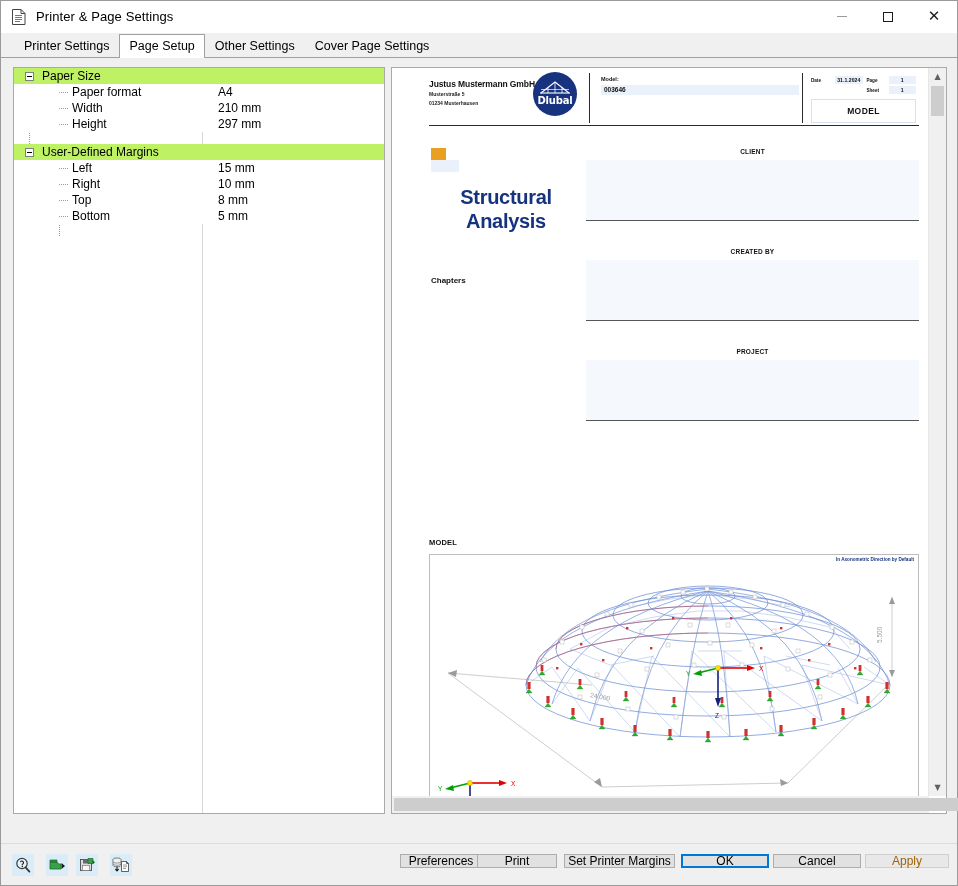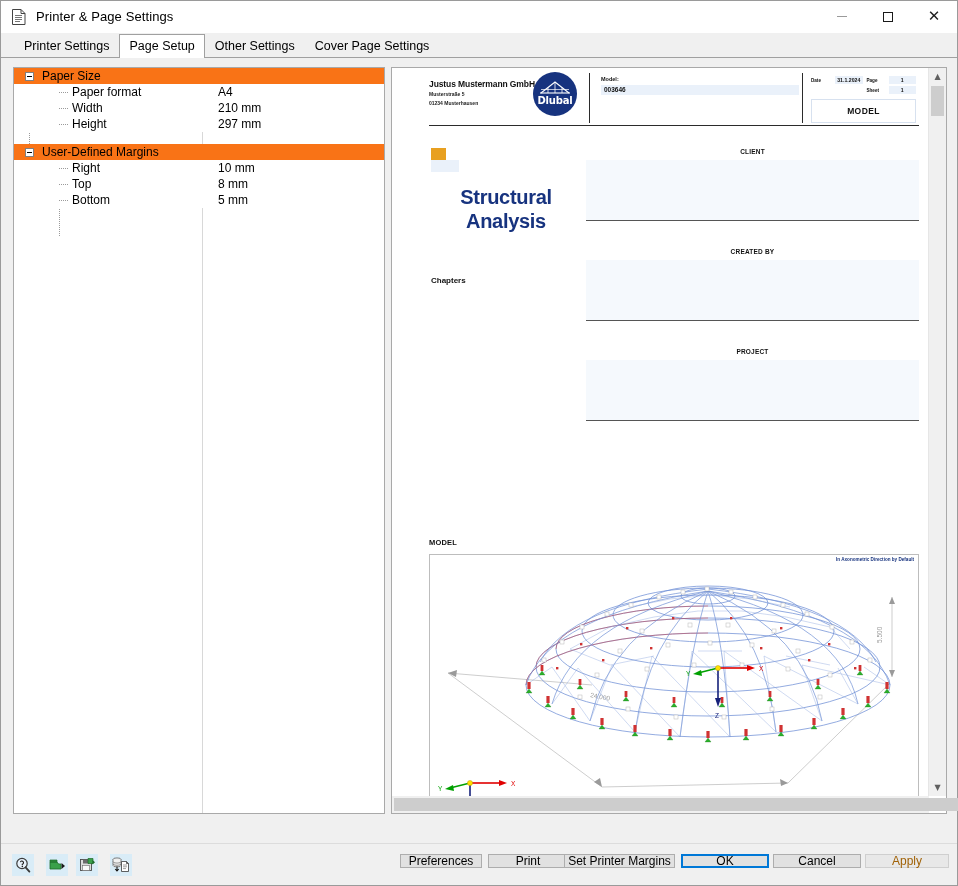--- a/index.html
+++ b/index.html
@@ -53,21 +53,21 @@
     margin-bottom:-1px;position:relative;z-index:2;
   }
   
   .body{flex:1 1 auto;position:relative;background:#f0f0f0;}
   
   .treepanel{
     position:absolute;left:12px;top:9px;width:372px;bottom:29px;
     background:#ffffff;border:1px solid #a9a9a9;box-sizing:border-box;
     overflow:hidden;
   }
-  .tgroup{background:#f97316;height:16px;position:relative;}
+  .tgroup{background:#bef264;height:16px;position:relative;}
   .tgroup .lbl{position:absolute;left:28px;top:1px;font-size:12px;}
   .expander{
     position:absolute;left:11px;top:4px;width:9px;height:9px;
     border:1px solid #808080;background:#fff;box-sizing:border-box;
   }
   .expander:before{
     content:"";position:absolute;left:1px;top:3px;width:5px;height:1px;background:#000;
   }
   .trow{height:16px;position:relative;background:#fff;}
   .trow .name{position:absolute;left:58px;top:1px;font-size:12px;}
@@ -255,20 +255,25 @@
       <div class="trow">
         <div class="dash"></div>
         <div class="name">Height</div>
         <div class="val">297 mm</div>
       </div>
       <div class="pad"></div>
 
       <div class="tgroup">
         <div class="expander"></div>
         <div class="lbl">User-Defined Margins</div>
+      </div>
+      <div class="trow">
+        <div class="dash"></div>
+        <div class="name">Left</div>
+        <div class="val">15 mm</div>
       </div>
       <div class="trow">
         <div class="dash"></div>
         <div class="name">Right</div>
         <div class="val">10 mm</div>
       </div>
       <div class="trow">
         <div class="dash"></div>
         <div class="name">Top</div>
         <div class="val">8 mm</div>
@@ -636,20 +641,20 @@
         <path d="M1 2.4 v6 a4 1.5 0 0 0 8 0 v-6" fill="#f2f2f2" stroke="#555" stroke-width="0.7"></path>
         <path d="M1 4.6 a4 1.5 0 0 0 8 0 M1 6.8 a4 1.5 0 0 0 8 0" fill="none" stroke="#555" stroke-width="0.6"></path>
         <path d="M5 9.6 v3.6 M3.2 12 L5 14 L6.8 12" fill="none" stroke="#1a1a1a" stroke-width="1.1"></path>
         <path d="M9.5 4.5 h5 l2 2 v8 h-7 z" fill="#fff" stroke="#3a3a3a" stroke-width="0.8"></path>
         <path d="M14.5 4.5 v2 h2" fill="none" stroke="#3a3a3a" stroke-width="0.8"></path>
         <path d="M11 8 h4 M11 9.8 h4 M11 11.6 h3" stroke="#777" stroke-width="0.7"></path>
       </svg>
     </div>
 
     <div class="btn" style="left:399px;width:82px;">Preferences</div>
-    <div class="btn" style="left:487px;width:80px;">Print</div>
+    <div class="btn" style="left:476px;width:80px;">Print</div>
     <div class="btn" style="left:563px;width:111px;">Set Printer Margins</div>
     <div class="btn primary" style="left:680px;width:88px;">OK</div>
     <div class="btn" style="left:772px;width:88px;">Cancel</div>
     <div class="btn disabled" style="left:864px;width:84px;">Apply</div>
   </div>
 
 </div>
 
 </body></html>

